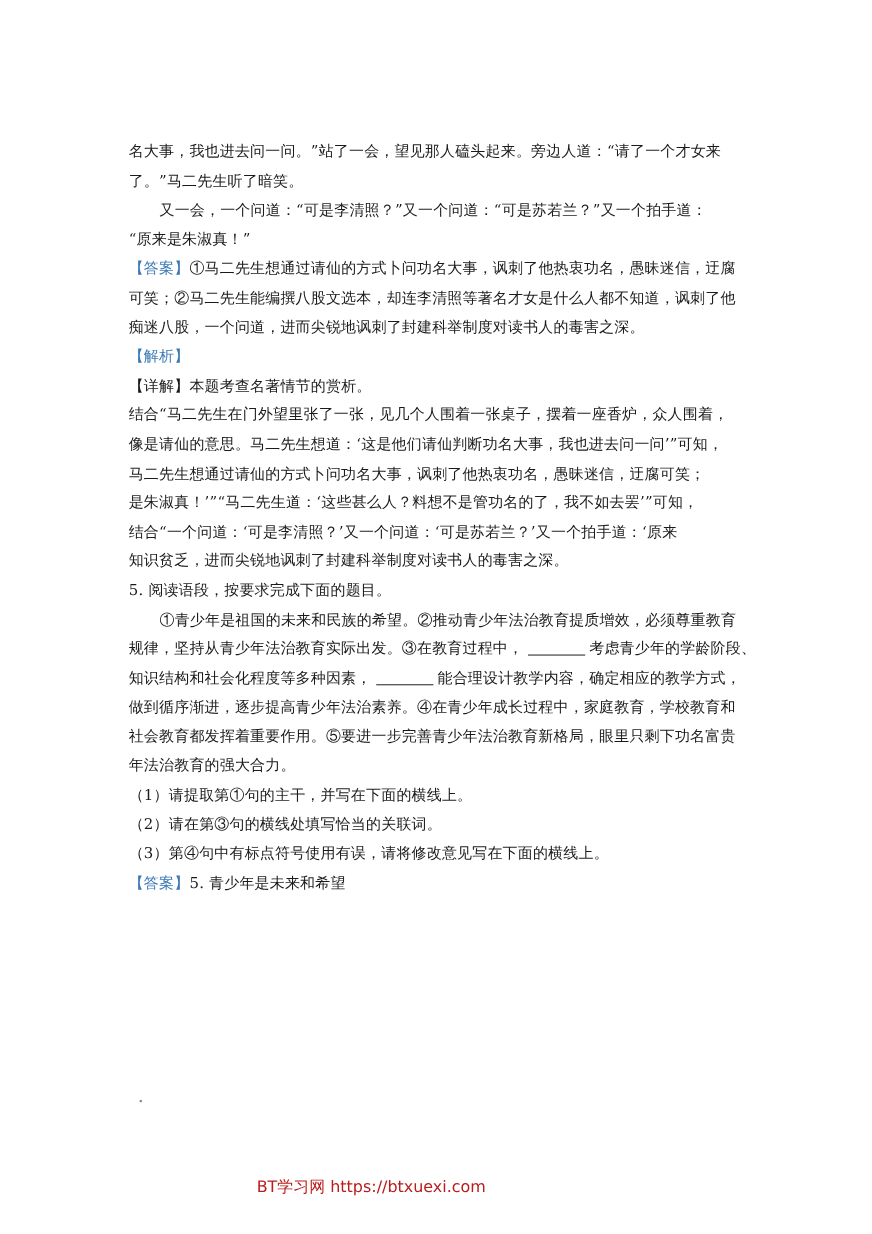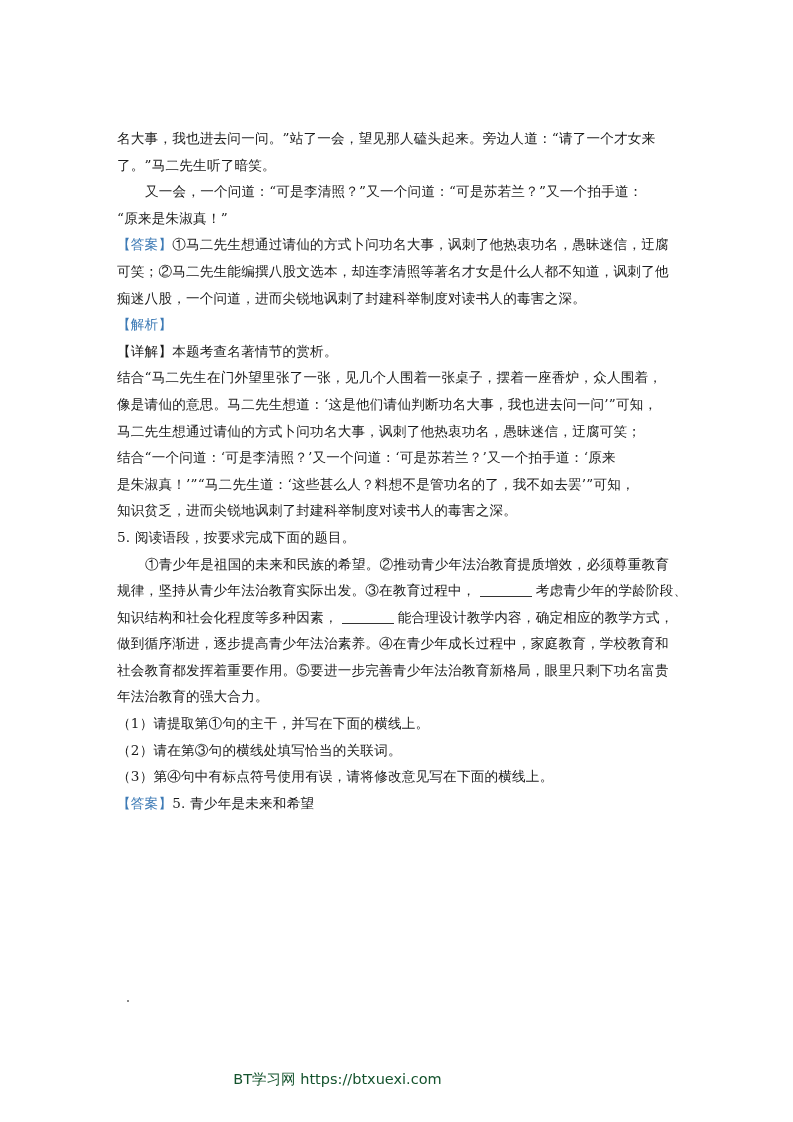--- a/index.html
+++ b/index.html
@@ -1,46 +1,46 @@
 <!DOCTYPE html>
 <html><head>
 <meta charset="utf-8">
 <style>
   html, body { margin: 0; padding: 0; background: #ffffff; }
   body { width: 793px; height: 1122px; position: relative; overflow: hidden;
          font-family: "DejaVu Serif", "Liberation Serif", serif; color: #1a1a1a; }
   .page { position: absolute; left: 117px; top: 93px; width: 560px; margin-top: 32px; }
   .line { font-size: 13.6px; line-height: 26.6px; height: 26.6px; white-space: nowrap; overflow: visible; letter-spacing: 0.2px; }
   .indent { padding-left: 28px; }
-  .tag { color: #3d7ab5; }
+  .tag { color: #3d7ab5; font-family: Liberation Serif, serif; }
   .blank { display: inline-block; width: 52px; border-bottom: 1px solid #333; height: 14px; vertical-align: -2px; margin: 0 4px; }
   .dot { position: absolute; left: 127px; top: 1000px; width: 2px; height: 2px; background: #888; }
   .footer { position: absolute; left: 0; width: 675px; top: 1070px; text-align: center;
-            font-family: "DejaVu Sans", "Liberation Sans", sans-serif; font-size: 14.5px; color: #14532d; }
+            font-family: "DejaVu Sans", "Liberation Sans", sans-serif; font-size: 14.5px; color: #b91c1c; }
 </style>
 </head>
 <body>
 
 <div class="page">
   <div class="line">名大事，我也进去问一问。”站了一会，望见那人磕头起来。旁边人道：“请了一个才女来</div>
   <div class="line">了。”马二先生听了暗笑。</div>
   <div class="line indent">又一会，一个问道：“可是李清照？”又一个问道：“可是苏若兰？”又一个拍手道：</div>
   <div class="line">“原来是朱淑真！”</div>
 
   <div class="line"><span class="tag">【答案】</span><span>①马二先生想通过请仙的方式卜问功名大事，讽刺了他热衷功名，愚昧迷信，迂腐</span></div>
   <div class="line">可笑；②马二先生能编撰八股文选本，却连李清照等著名才女是什么人都不知道，讽刺了他</div>
   <div class="line">痴迷八股，一个问道，进而尖锐地讽刺了封建科举制度对读书人的毒害之深。</div>
 
   <div class="line tag">【解析】</div>
   <div class="line"><span>【详解】</span><span>本题考查名著情节的赏析。</span></div>
   <div class="line">结合“马二先生在门外望里张了一张，见几个人围着一张桌子，摆着一座香炉，众人围着，</div>
   <div class="line">像是请仙的意思。马二先生想道：‘这是他们请仙判断功名大事，我也进去问一问’”可知，</div>
   <div class="line">马二先生想通过请仙的方式卜问功名大事，讽刺了他热衷功名，愚昧迷信，迂腐可笑；</div>
+  <div class="line">是朱淑真！’”“马二先生道：‘这些甚么人？料想不是管功名的了，我不如去罢’”可知，</div>
   <div class="line">结合“一个问道：‘可是李清照？’又一个问道：‘可是苏若兰？’又一个拍手道：‘原来</div>
-  <div class="line">是朱淑真！’”“马二先生道：‘这些甚么人？料想不是管功名的了，我不如去罢’”可知，</div>
   <div class="line">知识贫乏，进而尖锐地讽刺了封建科举制度对读书人的毒害之深。</div>
 
   <div class="line">5. 阅读语段，按要求完成下面的题目。</div>
   <div class="line indent">①青少年是祖国的未来和民族的希望。②推动青少年法治教育提质增效，必须尊重教育</div>
   <div class="line"><span>规律，坚持从青少年法治教育实际出发。③在教育过程中，</span><span class="blank"></span><span>考虑青少年的学龄阶段、</span></div>
   <div class="line"><span>知识结构和社会化程度等多种因素，</span><span class="blank"></span><span>能合理设计教学内容，确定相应的教学方式，</span></div>
   <div class="line">做到循序渐进，逐步提高青少年法治素养。④在青少年成长过程中，家庭教育，学校教育和</div>
   <div class="line">社会教育都发挥着重要作用。⑤要进一步完善青少年法治教育新格局，眼里只剩下功名富贵</div>
   <div class="line">年法治教育的强大合力。</div>
   <div class="line">（1）请提取第①句的主干，并写在下面的横线上。</div>

